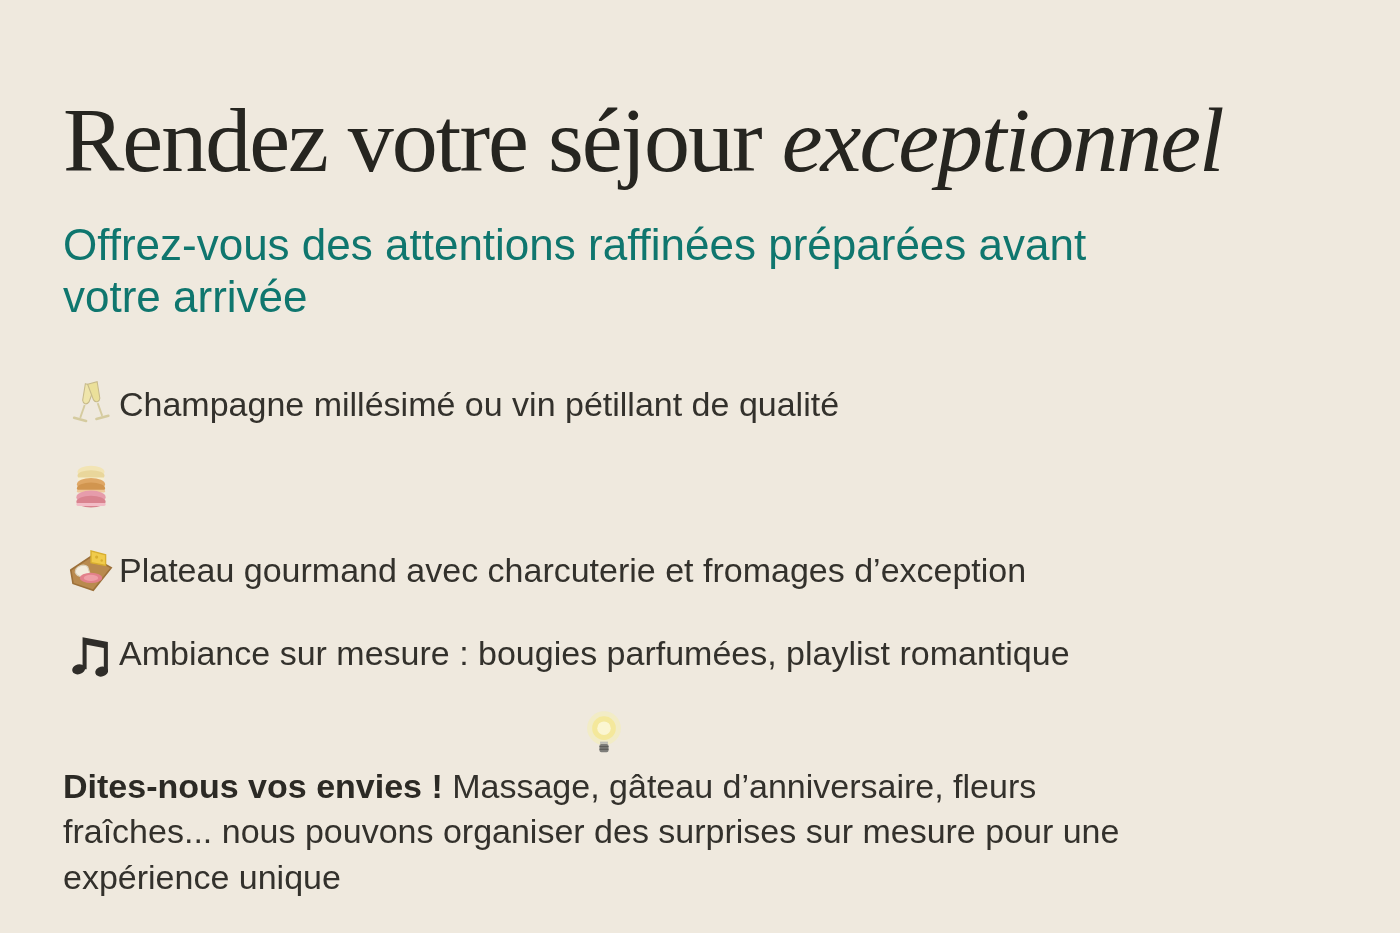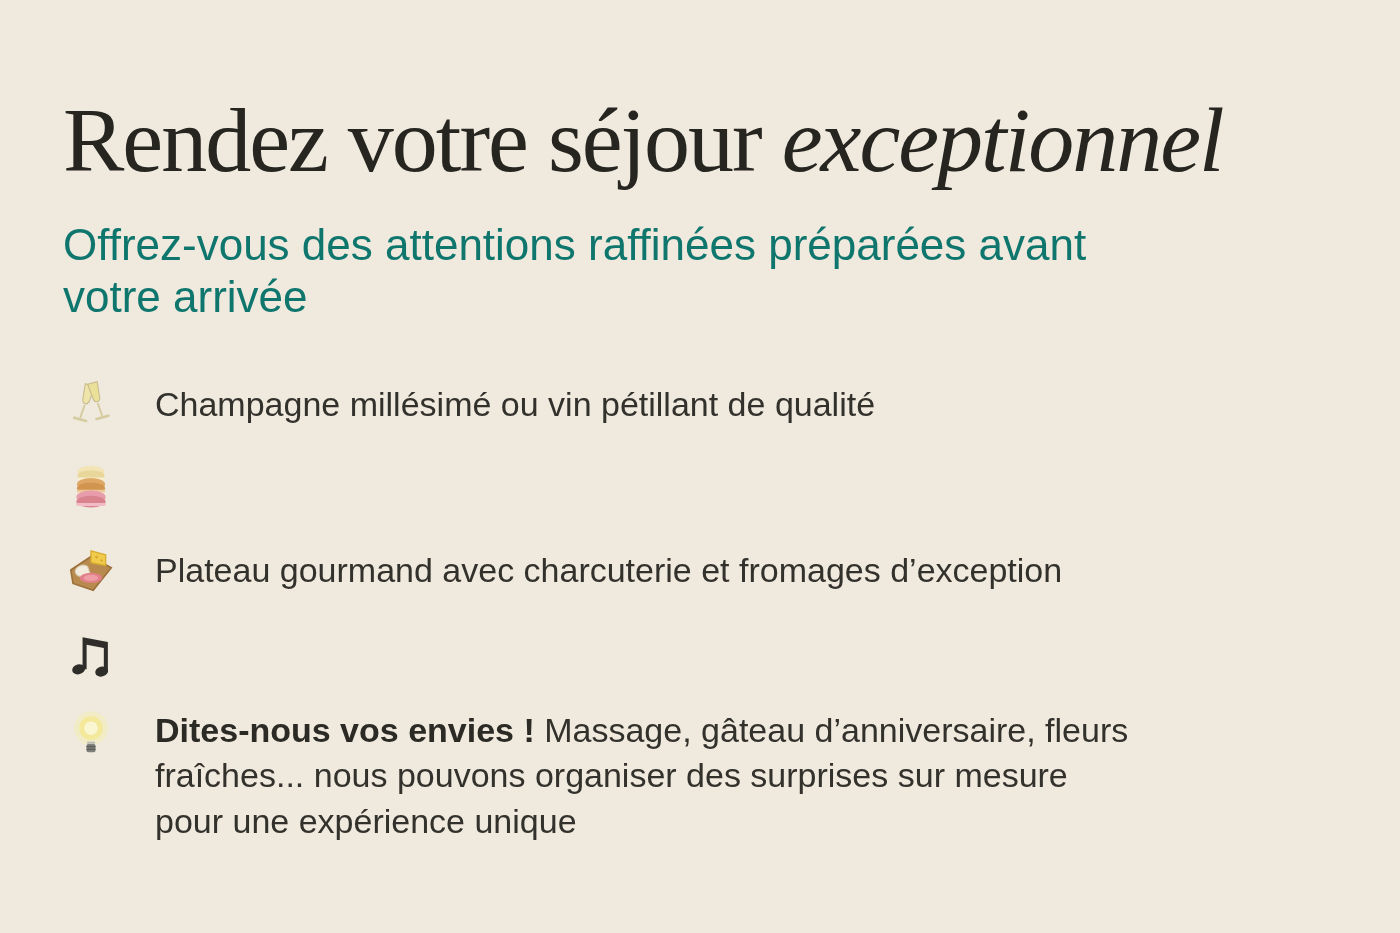--- a/index.html
+++ b/index.html
@@ -41,24 +41,24 @@
   }
   .perk-list {
     margin-top: 52px;
     display: flex;
     flex-direction: column;
     gap: 27px;
   }
   .perk-row {
     display: flex;
     align-items: center;
-    gap: 36px;
   }
   .perk-row.multiline {
-    align-items: flex-start;
+    align-items: center;
+    flex-direction: column;
   }
   .perk-icon {
     width: 56px;
     height: 56px;
     flex: 0 0 56px;
     display: flex;
     align-items: center;
     justify-content: center;
   }
   .perk-text {
@@ -141,20 +141,21 @@
     </div>
 
     <div class="perk-row">
       <span class="perk-icon">
         <svg width="54" height="54" viewBox="0 0 48 48">
           <ellipse cx="13" cy="38.5" rx="5.8" ry="4.4" fill="#2f2d29" transform="rotate(-14 13 38.5)"></ellipse>
           <ellipse cx="33.5" cy="40.5" rx="5.8" ry="4.4" fill="#2f2d29" transform="rotate(-14 33.5 40.5)"></ellipse>
           <path d="M16.5 38.5 V10 L39 14.2 V40.5 h-3.6 V19.6 L20.1 16.6 V38.5 Z" fill="#2f2d29"></path>
         </svg>
       </span>
+      <p class="perk-text">Ambiance sur mesure : bougies parfumées, playlist romantique</p>
     </div>
 
     <div class="perk-row multiline">
       <span class="perk-icon">
         <svg width="54" height="54" viewBox="0 0 48 48">
           <circle cx="24" cy="17" r="15" fill="#f6efae" opacity="0.5"></circle>
           <circle cx="24" cy="17" r="10.5" fill="#f4e896" opacity="0.9"></circle>
           <circle cx="24" cy="17" r="6" fill="#fbf6d2"></circle>
           <path d="M20.5 29 h7 v2 h-7 Z" fill="#bdbdb6"></path>
           <rect x="20" y="31" width="8" height="7.5" rx="1.6" fill="#7e7e7a"></rect>

